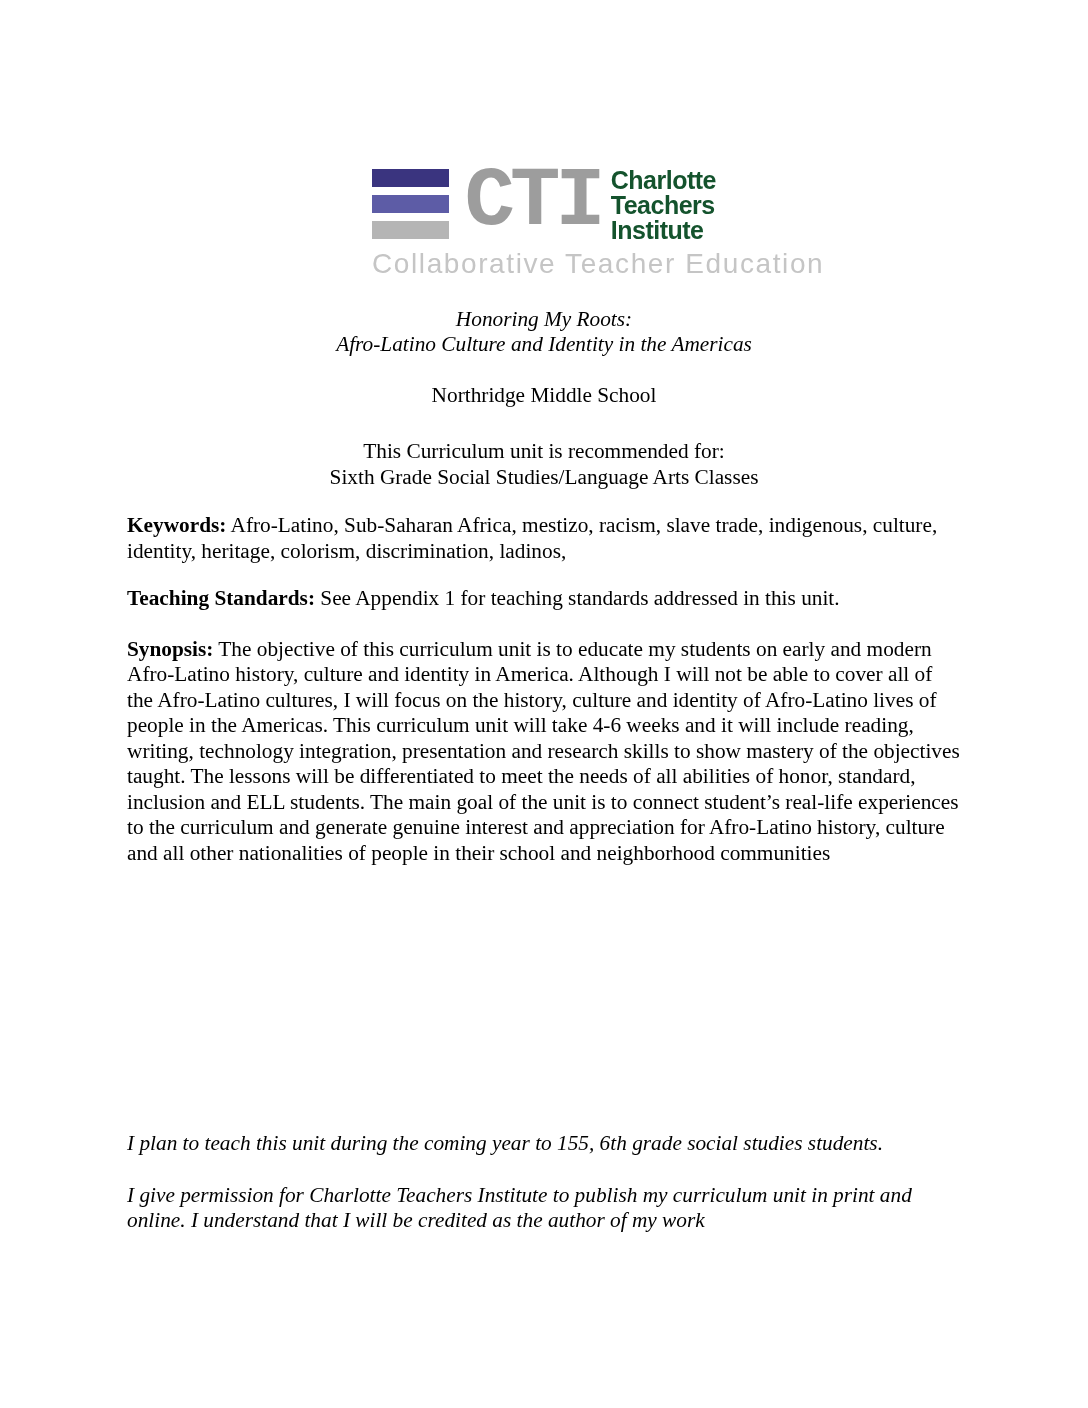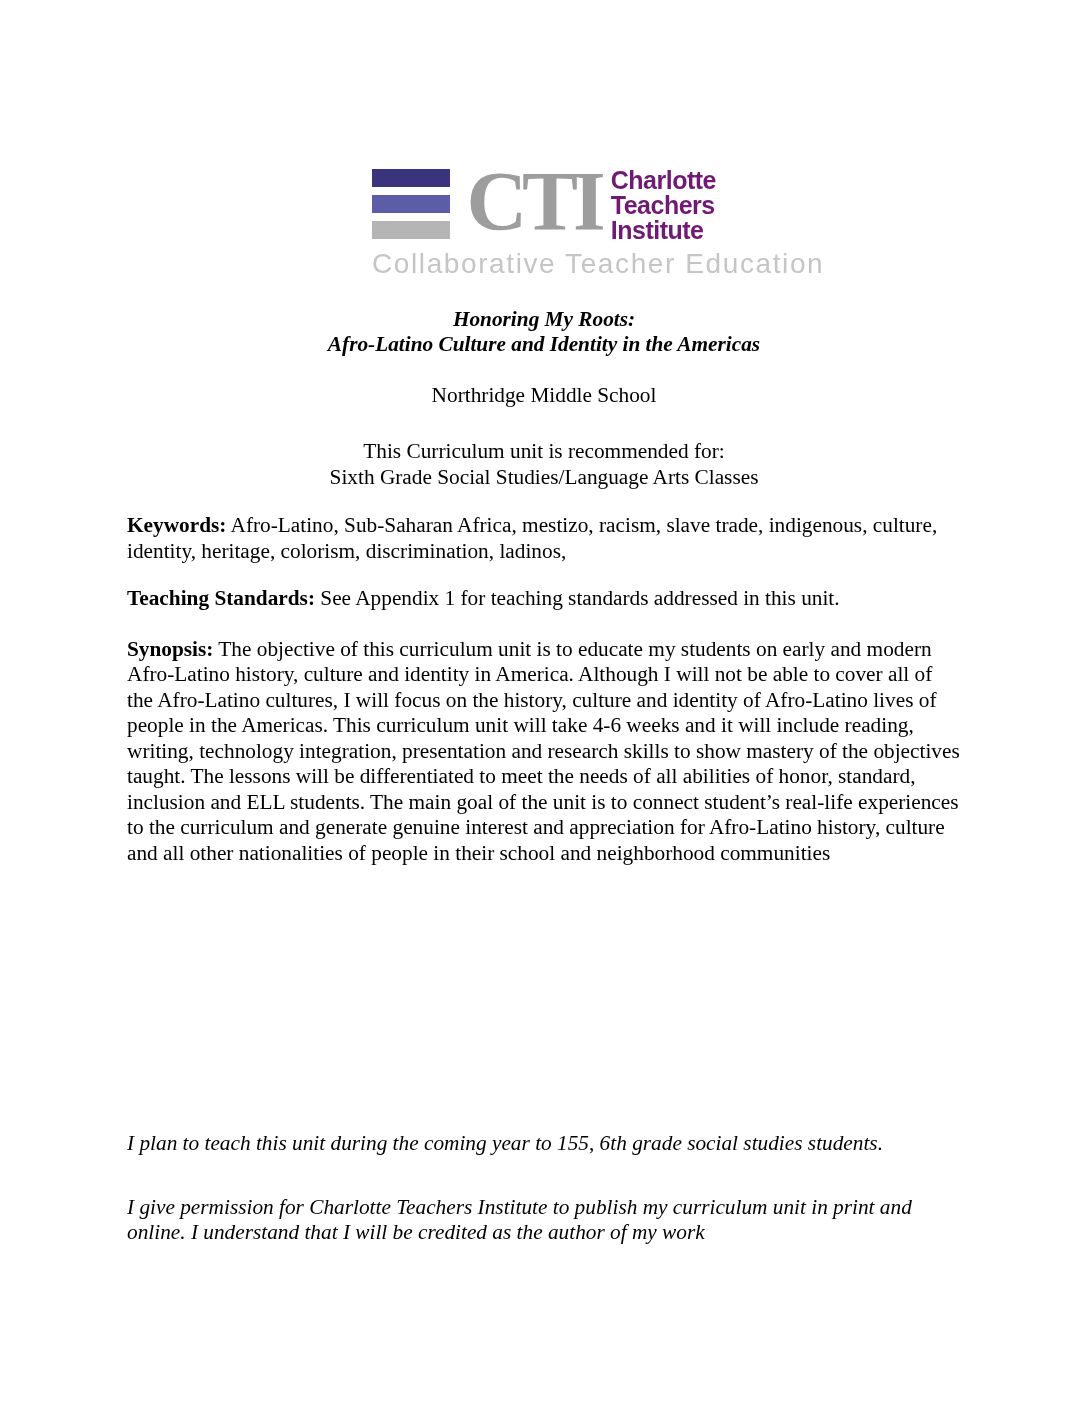--- a/index.html
+++ b/index.html
@@ -17,21 +17,21 @@
   }
   .content { padding: 0 127px; }
 
   
   .logo { width: 344px; margin: 166px auto 0 auto; }
   .logo-row { display: flex; align-items: flex-start; }
   .logo-bars { width: 90px; padding-top: 3px; margin-right: 16px; }
   .logo-bars .bar { height: 18px; margin-bottom: 8px; }
   .logo-bars .bar:last-child { margin-bottom: 0; }
   .logo-acronym {
-    font-family: Liberation Serif, serif;
+    font-family: Liberation Mono, monospace;
     font-weight: bold;
     font-size: 84px;
     line-height: 72px;
     letter-spacing: -5px;
     margin-right: 10px;
   }
   .logo-name {
     font-family: "Liberation Sans", sans-serif;
     font-weight: bold;
     font-size: 25px;
@@ -43,55 +43,55 @@
     font-family: "Liberation Sans", sans-serif;
     font-size: 28px;
     letter-spacing: 1.6px;
     margin-top: 8px;
     white-space: nowrap;
     text-align: center;
   }
 
   
   .center { text-align: center; }
-  .doc-title { margin-top: 30px; font-weight: bold; font-style: italic; }
+  .doc-title { margin-top: 30px; font-weight: normal; font-style: italic; }
   .byline { margin-top: 25px; }
   .recommend { margin-top: 31px; }
 
   
   .par { margin: 0; }
   .keywords-par { margin-top: 23px; }
   .standards-par { margin-top: 22px; }
   .synopsis-par { margin-top: 25px; }
   .par strong { font-weight: bold; }
 
   
   .footer {
     position: absolute;
     left: 127px;
     right: 127px;
     top: 1131px;
     font-style: italic;
   }
-  .footer .permission { margin-top: 38px; }
+  .footer .permission { margin-top: 26px; }
 </style>
 </head>
 <body>
 
 <div class="page">
 
   <div class="logo">
     <div class="logo-row">
       <div class="logo-bars">
         <div class="bar" style="background-color: rgb(58, 52, 127);"></div>
         <div class="bar" style="background-color: rgb(93, 92, 166);"></div>
         <div class="bar" style="background-color: rgb(181, 181, 181);"></div>
       </div>
       <div class="logo-acronym" style="color: rgb(157, 157, 157);">CTI</div>
-      <div class="logo-name" style="color: #701a75;">
+      <div class="logo-name" style="color: #14532d;">
         <div>Charlotte</div>
         <div>Teachers</div>
         <div>Institute</div>
       </div>
     </div>
     <div class="logo-tagline" style="color: rgb(197, 197, 197);">Collaborative Teacher Education</div>
   </div>
 
   <div class="content">
 

